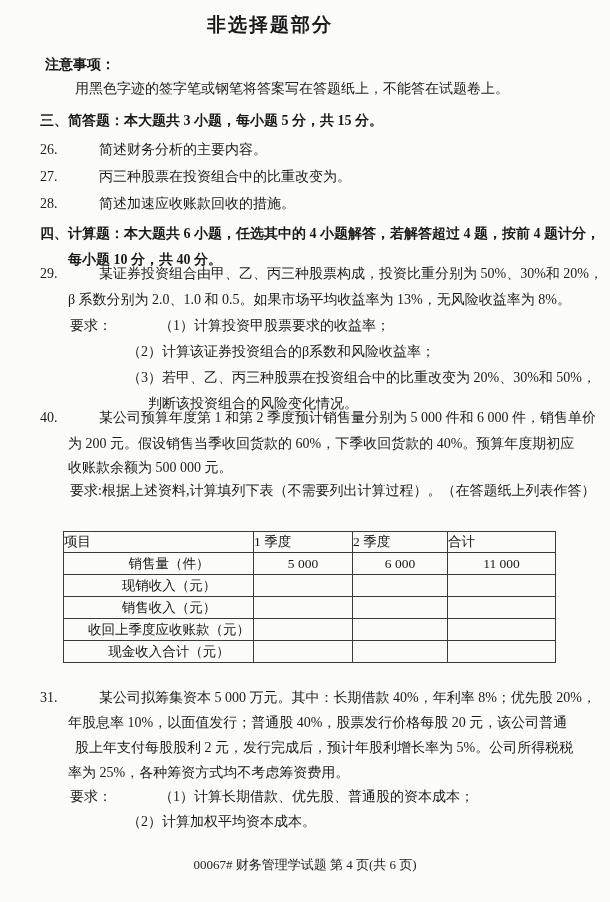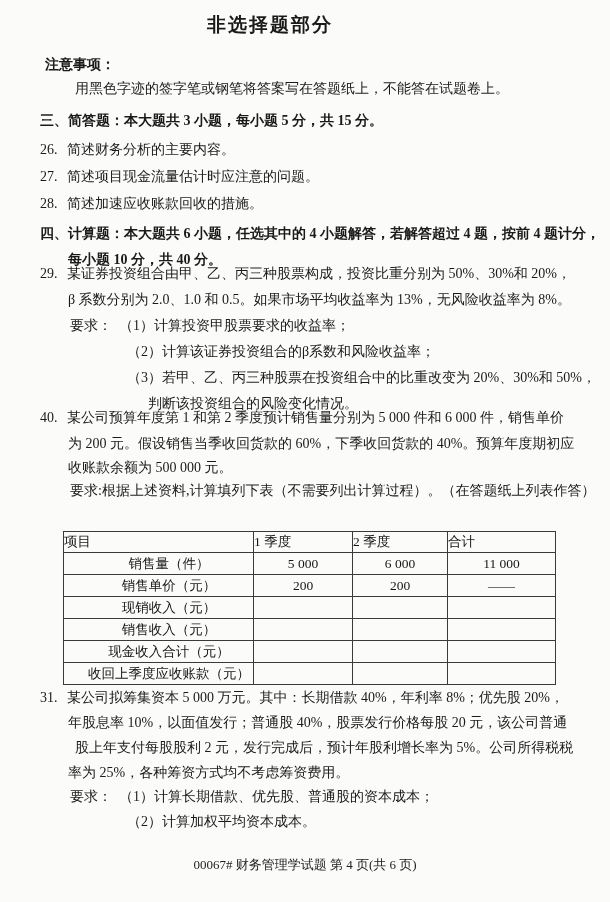--- a/index.html
+++ b/index.html
@@ -7,23 +7,23 @@
     position:relative;
     width:610px;height:902px;
     background:#fbfbf9;
     font-family:"Liberation Serif","DejaVu Serif",serif;
     color:#1a1a1a;
     overflow:hidden;
     margin:0 auto;
   }
   .abs{position:absolute;font-size:14px;line-height:26px;white-space:nowrap;}
   .bold{font-weight:bold;}
-  .row{display:flex;}
+  .row{display:flex;gap:32px;}
   .qnum{display:inline-block;width:27px;flex:0 0 27px;}
-  .req-gap{margin-left:7px;}
+  .req-gap{margin-left:15px;}
   .page-title{
     position:absolute;top:12px;left:0;width:540px;
     text-align:center;font-size:19px;font-weight:bold;
     letter-spacing:2px;line-height:26px;
   }
   .tbl-title{position:absolute;left:63px;top:500px;width:492px;text-align:center;font-size:14px;line-height:26px;}
   table.budget{
     position:absolute;left:63px;top:531px;width:492px;
     border-collapse:collapse;table-layout:fixed;
     font-size:13.5px;color:#161616;
@@ -51,21 +51,21 @@
   <div class="abs" style="top:76px;left:75px">用黑色字迹的签字笔或钢笔将答案写在答题纸上，不能答在试题卷上。</div>
 
   <div class="abs bold" style="top:108px;left:40px">三、简答题：本大题共 3 小题，每小题 5 分，共 15 分。</div>
 
   <div class="abs row" style="top:137px;left:40px">
     <span class="qnum">26.</span>
     <span>简述财务分析的主要内容。</span>
   </div>
   <div class="abs row" style="top:164px;left:40px">
     <span class="qnum">27.</span>
-    <span>简述项目现金流量估计时应注意的问题。</span>
+    <span>丙三种股票在投资组合中的比重改变为。</span>
   </div>
   <div class="abs row" style="top:191px;left:40px">
     <span class="qnum">28.</span>
     <span>简述加速应收账款回收的措施。</span>
   </div>
 
   <div class="abs bold" style="top:221px;left:40px">四、计算题：本大题共 6 小题，任选其中的 4 小题解答，若解答超过 4 题，按前 4 题计分，</div>
   <div class="abs bold" style="top:247px;left:68px">每小题 10 分，共 40 分。</div>
 
   <div class="abs row" style="top:261px;left:40px">
@@ -103,45 +103,39 @@
           <th>2 季度</th>
           <th>合计</th>
         </tr>
         <tr>
           <td class="c-label">销售量（件）</td>
           <td class="c-num">5 000</td>
           <td class="c-num">6 000</td>
           <td class="c-num">11 000</td>
         </tr>
         <tr>
-          <td class="c-label">销售单价（元）</td>
-          <td class="c-num">200</td>
-          <td class="c-num">200</td>
-          <td class="c-num">——</td>
-        </tr>
-        <tr>
           <td class="c-label">现销收入（元）</td>
           <td class="c-num"></td>
           <td class="c-num"></td>
           <td class="c-num"></td>
         </tr>
         <tr>
           <td class="c-label">销售收入（元）</td>
           <td class="c-num"></td>
           <td class="c-num"></td>
           <td class="c-num"></td>
         </tr>
         <tr>
-          <td class="c-label">现金收入合计（元）</td>
+          <td class="c-label">收回上季度应收账款（元）</td>
           <td class="c-num"></td>
           <td class="c-num"></td>
           <td class="c-num"></td>
         </tr>
         <tr>
-          <td class="c-label">收回上季度应收账款（元）</td>
+          <td class="c-label">现金收入合计（元）</td>
           <td class="c-num"></td>
           <td class="c-num"></td>
           <td class="c-num"></td>
         </tr>
       </tbody>
     </table>
 
   <div class="abs row" style="top:685px;left:40px">
     <span class="qnum">31.</span>
     <span>某公司拟筹集资本 5 000 万元。其中：长期借款 40%，年利率 8%；优先股 20%，</span>

